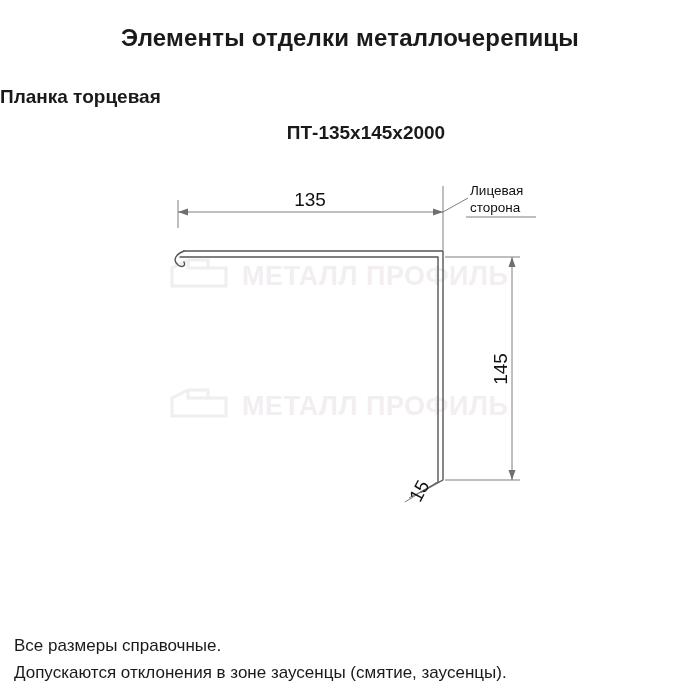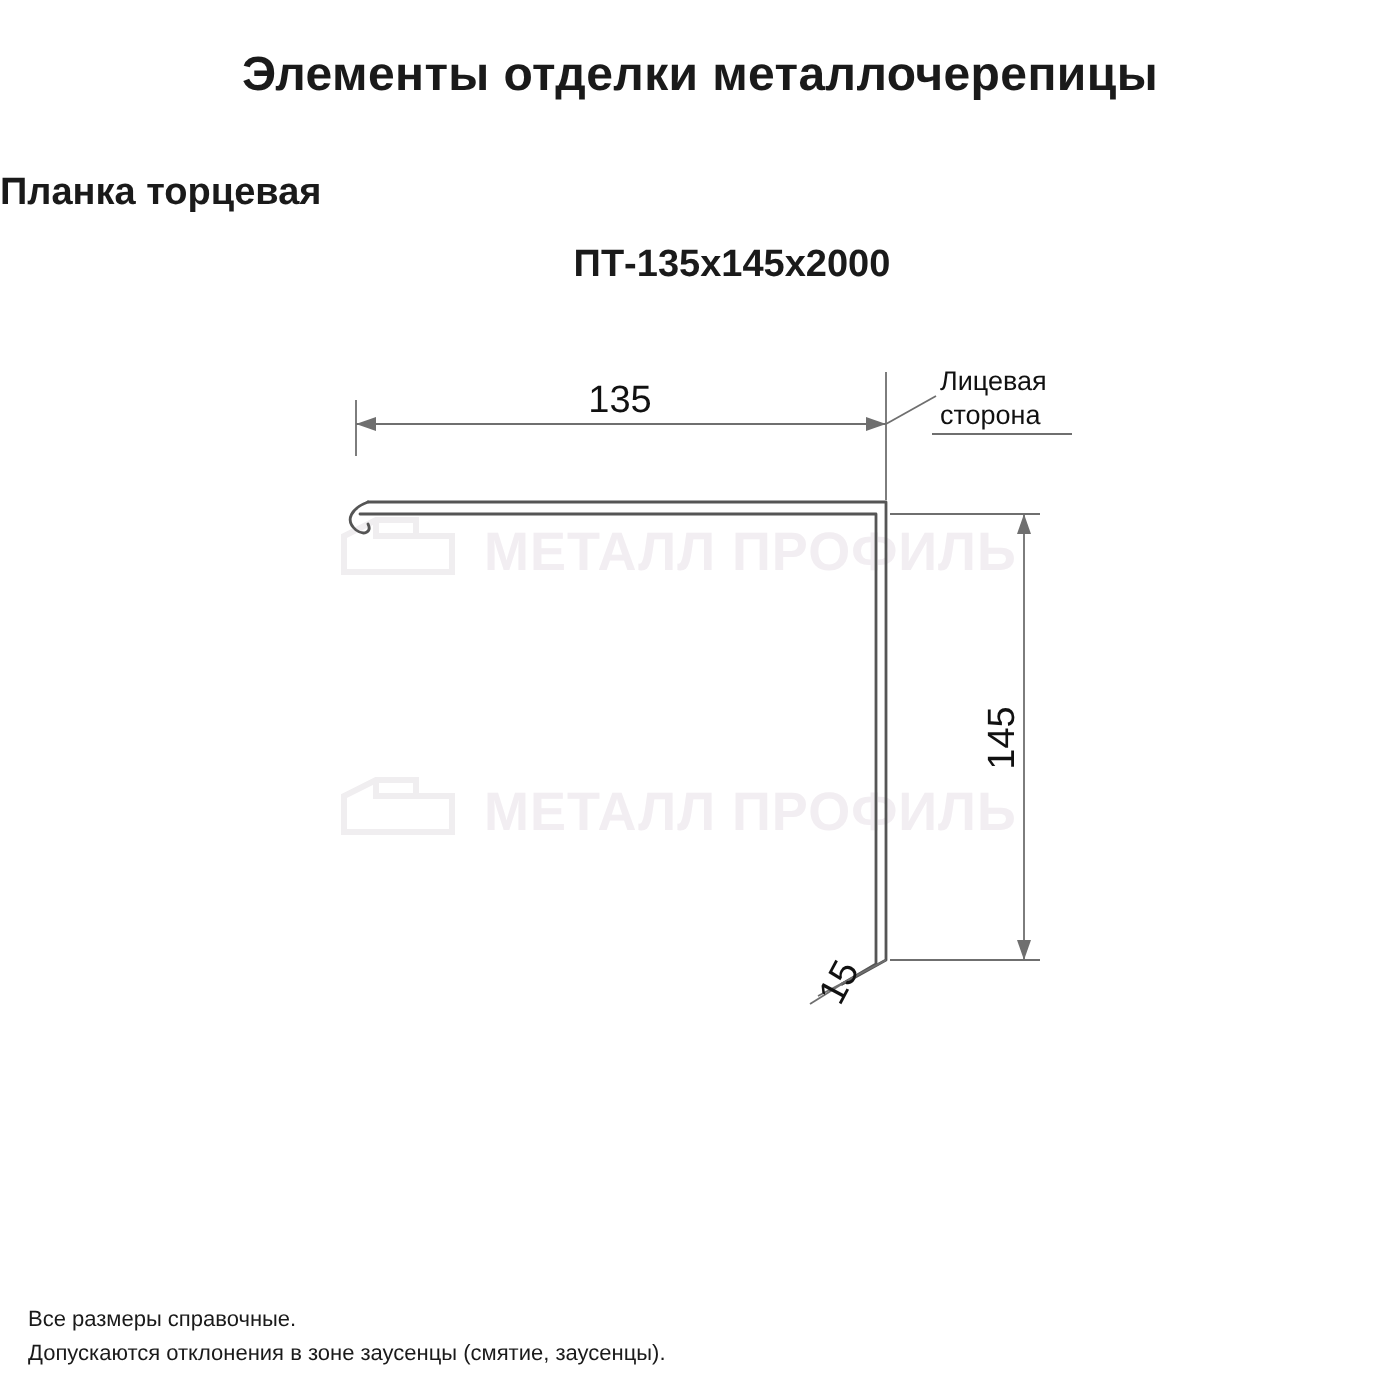--- a/index.html
+++ b/index.html
@@ -80,21 +80,21 @@
     color: #f2eef2;
   }
   .wm1 { left: 168px; top: 256px; }
   .wm2 { left: 168px; top: 386px; }
 
   
   .notes {
     position: absolute;
     left: 14px;
     bottom: 14px;
-    font-size: 11px;
+    font-size: 17px;
     line-height: 1.55;
     color: #1a1a1a;
   }
 
   
   .dim-text {
     font-family: "Liberation Sans", sans-serif;
     font-size: 19px;
     fill: #111;
   }

